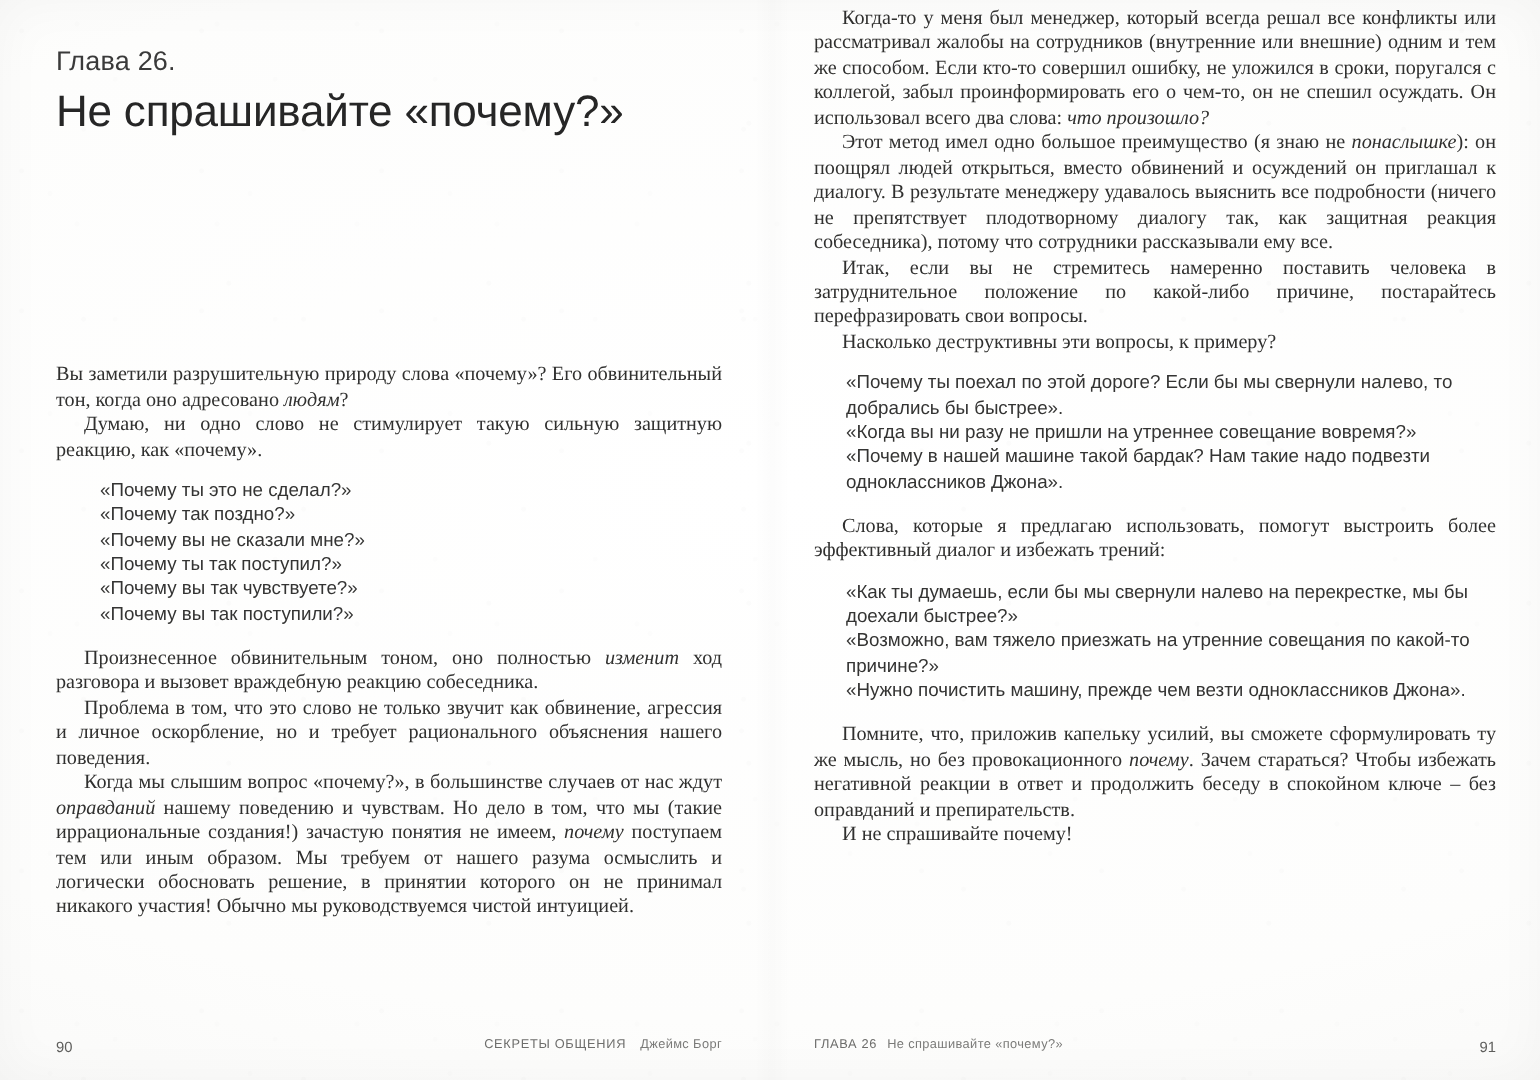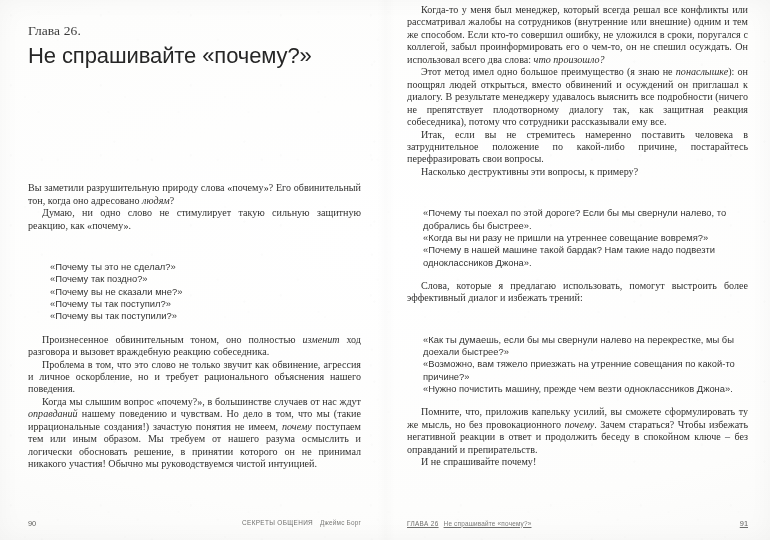--- a/index.html
+++ b/index.html
@@ -71,21 +71,21 @@
     box-sizing: border-box;
   }
   .page-left  { left: 0;    width: 385px; padding: 0 24px 0 28px; }
   .page-right { left: 385px; width: 385px; padding: 0 22px 0 22px; }
 
   
   .chapter-head {
     padding-top: 24px;
   }
   .chapter-kicker {
-    font-family: Liberation Serif, serif;
+    font-family: Liberation Sans, sans-serif;
     font-size: 13.5px;
     font-weight: 400;
     color: #3a3a3a;
     letter-spacing: 0.1px;
     line-height: 1.1;
     margin: 0 0 4px 0;
   }
   .chapter-title {
     font-family: "Liberation Sans", "DejaVu Sans", sans-serif;
     font-size: 22px;
@@ -115,21 +115,21 @@
 
   i, em { font-style: italic; }
 
   
   .quote-block {
     font-family: "Liberation Sans", "DejaVu Sans", sans-serif;
     font-size: 9.4px;
     line-height: 12.3px;
     color: #343433;
     text-align: left;
-    margin: 29px 0 11px 0;
+    margin: 7px 0 11px 0;
     padding-left: 22px;
     hyphens: none;
   }
   .page-right .quote-block {
     padding-left: 16px;
     padding-right: 4px;
   }
   .quote-block .q {
     margin: 0;
     text-indent: 0;
@@ -164,22 +164,21 @@
     width: 100%;
     display: flex;
     align-items: flex-start;
   }
   .footer-left-row .spacer { flex: 1; }
   .footer-left-row .running-title { margin-right: 7px; }
 
   .footer-right-row {
     width: 100%;
     display: flex;
-    align-items: center;
-    text-decoration: underline;
+    align-items: flex-start;
   }
   .footer-right-row .spacer { flex: 1; }
   .footer-right-row .running-title { margin-right: 5px; }
 </style>
 </head>
 <body>
 
 <div class="spread">
 
   <div class="page page-left">
@@ -193,20 +192,21 @@
 
       <p class="noindent"><span>Вы заметили разрушительную природу слова «почему»? Его обвинительный тон, когда оно адресовано </span><i>людям</i><span>?</span></p>
 
       <p>Думаю, ни одно слово не стимулирует такую сильную защитную реакцию, как «почему».</p>
 
       <div class="quote-block">
         <p class="q">«Почему ты это не сделал?»</p>
         <p class="q">«Почему так поздно?»</p>
         <p class="q">«Почему вы не сказали мне?»</p>
         <p class="q">«Почему ты так поступил?»</p>
+        <p class="q">«Почему вы так чувствуете?»</p>
         <p class="q">«Почему вы так поступили?»</p>
       </div>
 
       <p><span>Произнесенное обвинительным тоном, оно полностью </span><i>изменит</i><span> ход разговора и вызовет враждебную реакцию собеседника.</span></p>
 
       <p>Проблема в том, что это слово не только звучит как обвинение, агрессия и личное оскорбление, но и требует рационального объяснения нашего поведения.</p>
 
       <p><span>Когда мы слышим вопрос «почему?», в большинстве случаев от нас ждут </span><i>оправданий</i><span> нашему поведению и чувствам. Но дело в том, что мы (такие иррациональные создания!) зачастую понятия не имеем, </span><i>почему</i><span> поступаем тем или иным образом. Мы требуем от нашего разума осмыслить и логически обосновать решение, в принятии которого он не принимал никакого участия! Обычно мы руководствуемся чистой интуицией.</span></p>
 
     </div>

